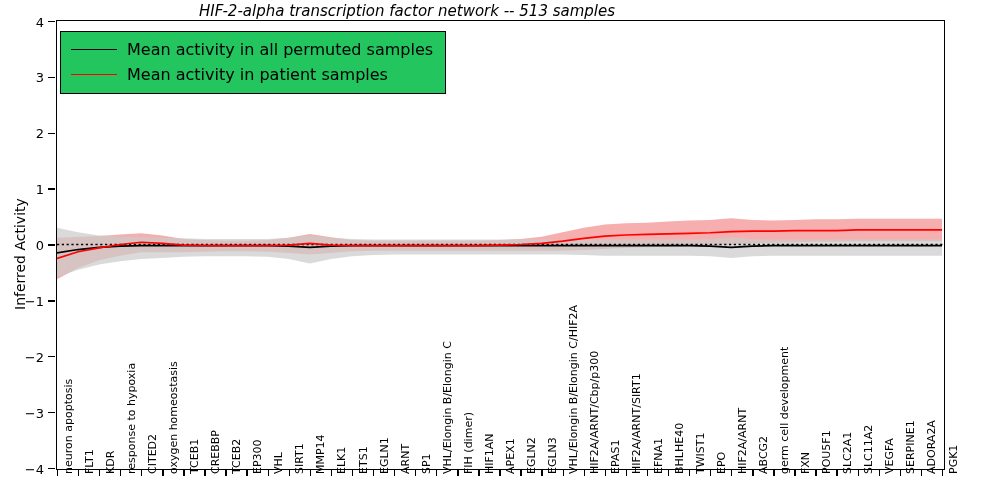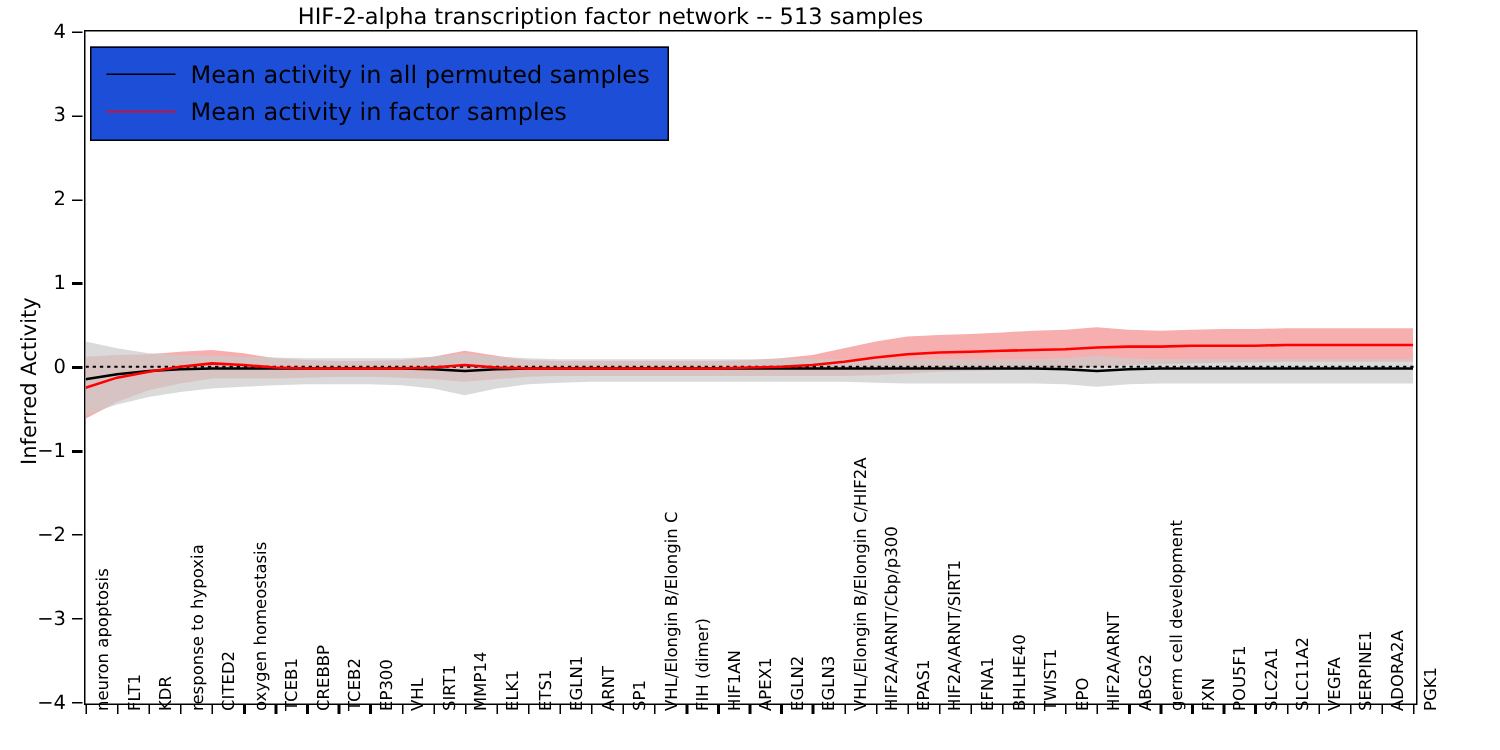--- a/index.html
+++ b/index.html
@@ -1,21 +1,21 @@
 <!DOCTYPE html>
 <html><head>
 <meta charset="utf-8">
 <style>
   html,body{margin:0;padding:0;background:#ffffff;}
   body{width:1000px;height:500px;overflow:hidden;
        font-family:"DejaVu Sans","Liberation Sans",sans-serif;color:#000;}
   #figure{position:relative;width:1000px;height:500px;}
 
   #chart-title{position:absolute;left:0;top:2px;width:814px;text-align:center;
-      font-size:15px;color:#000;letter-spacing:0px;}
+      font-size:15px;color:#000;letter-spacing:0px;font-style:italic;}
 
   
   #plot-area{position:absolute;left:56px;top:20px;width:889px;height:450px;
       border:1.4px solid #000;box-sizing:border-box;background:#fff;overflow:hidden;}
   #plot-svg{position:absolute;left:0;top:0;}
 
   
   #y-axis{position:absolute;left:0;top:0;width:56px;height:500px;}
   .ytick-label{position:absolute;right:12px;font-size:13px;text-align:right;
       transform:translateY(-50%);white-space:nowrap;}
@@ -23,21 +23,21 @@
   #ylabel{position:absolute;font-size:14px;white-space:nowrap;
       transform-origin:left top;transform:rotate(-90deg);left:12px;top:310px;}
 
   
   .xtick-mark{position:absolute;width:1.4px;height:6px;background:#000;top:470px;}
   .xtick-label{position:absolute;font-size:11px;white-space:nowrap;
       transform-origin:left top;transform:rotate(-90deg);}
   #xlabel{position:absolute;left:0;top:479px;width:1000px;text-align:center;font-size:14px;}
 
   
-  #legend{position:absolute;left:60px;top:31px;border:1.3px solid #000;background:#1d4ed8;
+  #legend{position:absolute;left:60px;top:31px;border:1.3px solid #000;background:#22c55e;
       padding:5px 12px 6px 10px;box-sizing:border-box;}
   .legend-row{display:flex;align-items:center;height:25px;}
   .legend-swatch{width:46px;height:0;border-top-width:1.6px;border-top-style:solid;
       margin-right:10px;}
   .legend-text{font-size:16px;white-space:nowrap;}
 </style>
 </head>
 <body>
 
 <div id="figure">
@@ -167,17 +167,17 @@
     </div>
 
 
   <div id="legend">
     <div class="legend-row">
       <span class="legend-swatch" style="border-top-color: rgb(0, 0, 0);"></span>
       <span class="legend-text">Mean activity in all permuted samples</span>
     </div>
     <div class="legend-row">
       <span class="legend-swatch" style="border-top-color: rgb(255, 0, 0);"></span>
-      <span class="legend-text">Mean activity in factor samples</span>
+      <span class="legend-text">Mean activity in patient samples</span>
     </div>
   </div>
 
 </div>
 
 </body></html>

